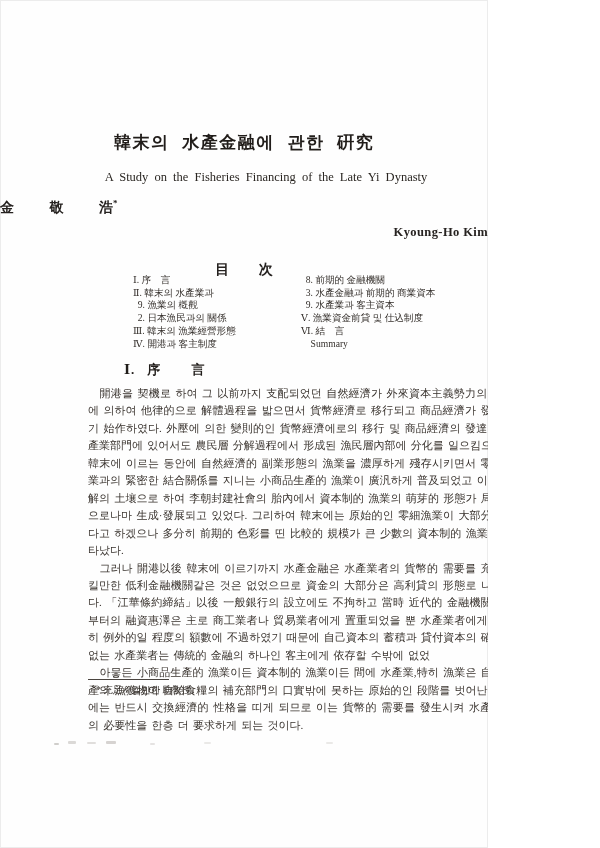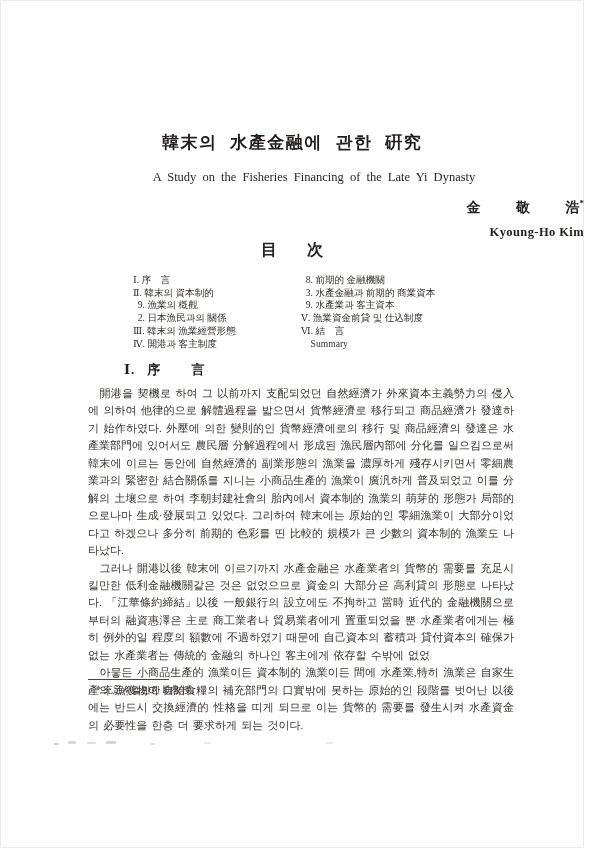--- a/index.html
+++ b/index.html
@@ -1,52 +1,52 @@
 <!DOCTYPE html>
 <html lang="ko"><head>
 <meta charset="utf-8">
 <style>
   html, body { margin: 0; padding: 0; background: #ffffff; }
   .page {
     position: relative;
-    width: 584px;
+    width: 488px;
     height: 848px;
     background: #fefefe;
     box-shadow: inset 0 0 0 1px #ececec;
     overflow: hidden;
     font-family: "Liberation Serif", "DejaVu Serif", serif;
     color: #2e2a27;
   }
   .title {
     position: absolute; top: 131px; left: 0; right: 0;
     margin: 0; text-align: center;
     font-size: 17px; font-weight: 700; color: #211d1a;
     letter-spacing: 1.5px; word-spacing: 7px;
   }
   .subtitle {
     position: absolute; top: 170px; left: 0; right: 0;
     text-align: center;
     font-size: 12.5px; color: #2a2622; word-spacing: 3px; padding-left: 44px;
   }
   .author {
     position: absolute; top: 198px; left: 0; right: 0;
-    text-align: right;
+    text-align: left;
     font-size: 14px; font-weight: 700; color: #262220;
   }
   .author-chars { word-spacing: 32px; }
   .author-marker { font-size: 9px; vertical-align: super; }
   .romanized {
     position: absolute; top: 225px; left: 0; right: 0;
     text-align: right;
     font-size: 12.5px; font-weight: 700; color: #262220; letter-spacing: .4px;
   }
   .toc-header {
-    position: absolute; top: 240px; left: 0; right: 0;
+    position: absolute; top: 261px; left: 0; right: 0;
     text-align: center;
-    font-size: 16px; font-weight: 700; color: #262220;
+    font-size: 14px; font-weight: 700; color: #262220;
     word-spacing: 26px;
   }
   .toc-col {
     position: absolute; top: 274px;
     font-size: 9.6px; line-height: 12.7px; color: #332e2a;
     white-space: pre;
   }
   .toc-left  { left: 133px; }
   .toc-right { left: 301px; }
   .toc-item { white-space: pre; }
@@ -98,21 +98,21 @@
   <div class="subtitle">A Study on the Fisheries Financing of the Late Yi Dynasty</div>
 
   <div class="author">
     <span class="author-chars">金 敬 浩</span><span class="author-marker">*</span>
   </div>
 
   <div class="romanized">Kyoung-Ho Kim</div>
 
   <div class="toc-header">目 次</div>
 
-  <div class="toc-col toc-left"><div class="toc-item">Ⅰ. 序    言</div><div class="toc-item">Ⅱ. 韓末의 資本制的</div><div class="toc-item">  9. 漁業의 槪觀</div><div class="toc-item">  2. 日本漁民과의 關係</div><div class="toc-item">Ⅲ. 韓末의 漁業經營形態</div><div class="toc-item">Ⅳ. 開港과 客主制度</div></div>
+  <div class="toc-col toc-left"><div class="toc-item">Ⅰ. 序    言</div><div class="toc-item">Ⅱ. 韓末의 水產業과</div><div class="toc-item">  9. 漁業의 槪觀</div><div class="toc-item">  2. 日本漁民과의 關係</div><div class="toc-item">Ⅲ. 韓末의 漁業經營形態</div><div class="toc-item">Ⅳ. 開港과 客主制度</div></div>
 
   <div class="toc-col toc-right"><div class="toc-item">  8. 前期的 金融機關</div><div class="toc-item">  3. 水產金融과 前期的 商業資本</div><div class="toc-item">  9. 水產業과 客主資本</div><div class="toc-item">Ⅴ. 漁業資金前貸 및 仕込制度</div><div class="toc-item">Ⅵ. 結    言</div><div class="toc-item">    Summary</div></div>
 
   <div class="section-heading">
     <span>Ⅰ.</span><span class="section-title">序 言</span>
   </div>
 
   <div class="body-text">
       <p>開港을 契機로 하여 그 以前까지 支配되었던 自然經濟가 外來資本主義勢力의 侵入에 의하여 他律的으로 解體過程을 밟으면서 貨幣經濟로 移行되고 商品經濟가 發達하기 始作하였다. 外壓에 의한 變則的인 貨幣經濟에로의 移行 및 商品經濟의 發達은 水產業部門에 있어서도 農民層 分解過程에서 形成된 漁民層內部에 分化를 일으킴으로써 韓末에 이르는 동안에 自然經濟的 副業形態의 漁業을 濃厚하게 殘存시키면서 零細農業과의 緊密한 結合關係를 지니는 小商品生產的 漁業이 廣汎하게 普及되었고 이를 分解의 土壤으로 하여 李朝封建社會의 胎內에서 資本制的 漁業의 萌芽的 形態가 局部的으로나마 生成·發展되고 있었다. 그리하여 韓末에는 原始的인 零細漁業이 大部分이었다고 하겠으나 多分히 前期的 色彩를 띤 比較的 規模가 큰 少數의 資本制的 漁業도 나타났다.</p>
       <p>그러나 開港以後 韓末에 이르기까지 水產金融은 水產業者의 貨幣的 需要를 充足시킬만한 低利金融機關같은 것은 없었으므로 資金의 大部分은 高利貸의 形態로 나타났다. 「江華條約締結」以後 一般銀行의 設立에도 不拘하고 當時 近代的 金融機關으로부터의 融資惠澤은 主로 商工業者나 貿易業者에게 置重되었을 뿐 水產業者에게는 極히 例外的일 程度의 額數에 不過하였기 때문에 自己資本의 蓄積과 貸付資本의 確保가 없는 水產業者는 傳統的 金融의 하나인 客主에게 依存할 수밖에 없었</p>

